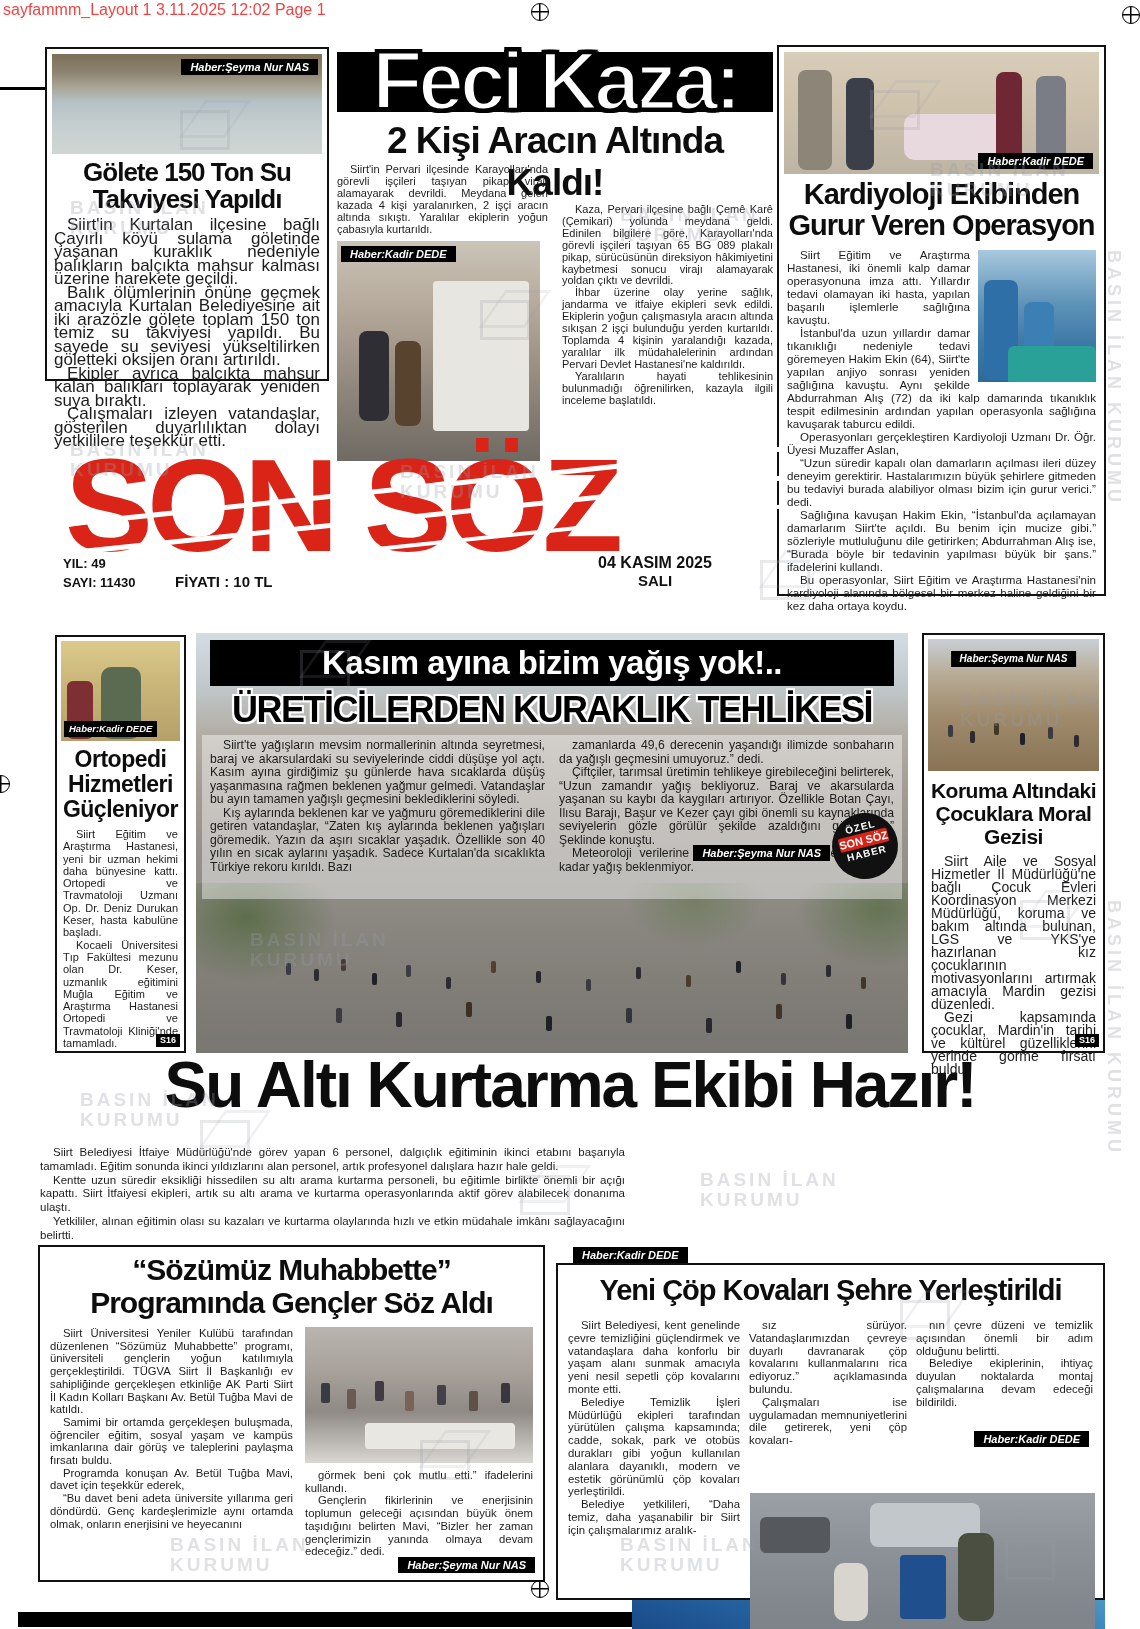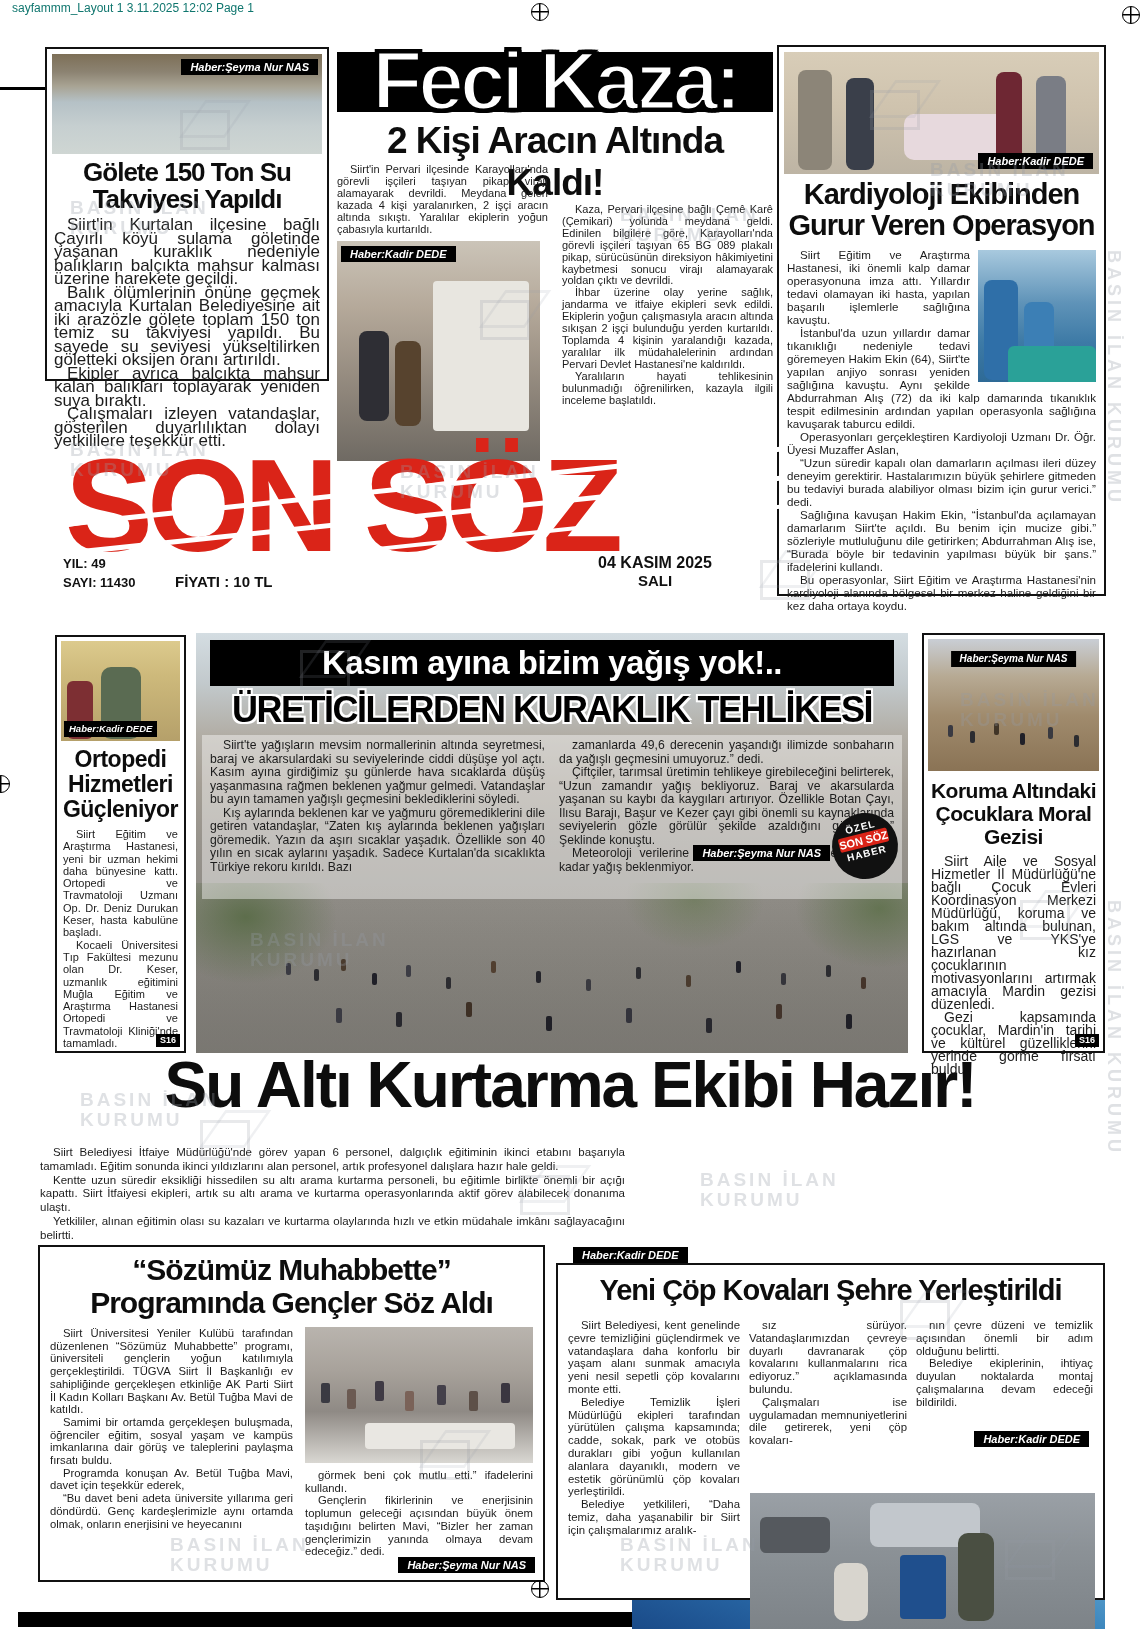--- a/index.html
+++ b/index.html
@@ -32,21 +32,21 @@
   .stripe{position:absolute;background:#fff;transform:rotate(-6deg);}
   
   .crowd{position:absolute;width:5px;height:12px;background:#3a3a42;border-radius:2px;}
   .diver{position:absolute;background:#10304f;border-radius:45%;}
 </style>
 </head>
 <body>
 
 <div class="page">
 
-  <div class="abs" style="left:12px;top:1px;font-size:12px;color:#0f766e;">sayfammm_Layout 1  3.11.2025  12:02  Page 1</div>
+  <div class="abs" style="left:3px;top:1px;font-size:16px;color:#ef4444;">sayfammm_Layout 1  3.11.2025  12:02  Page 1</div>
   <div class="regmark" style="left:531px;top:3px;"></div>
   <div class="regmark" style="left:1122px;top:6px;"></div>
   <div class="regmark" style="left:-8px;top:775px;"></div>
   <div class="regmark" style="left:531px;top:1580px;"></div>
   <div class="abs" style="left:0;top:87px;width:64px;height:3px;background:#000;"></div>
   <div class="abs" style="left:18px;top:1612px;width:1087px;height:15px;background:#000;"></div>
 
   <section class="box" style="left:45px;top:47px;width:284px;height:334px;">
     <div class="photo" style="margin:5px;height:100px;background:linear-gradient(180deg,#7d6f57 0%,#8c8372 18%,#a8a393 32%,#b5c1c6 48%,#c6cfd0 72%,#cfd6d3 100%);">
       <span class="byline" style="right:4px;top:5px;">Haber:Şeyma Nur NAS</span>

